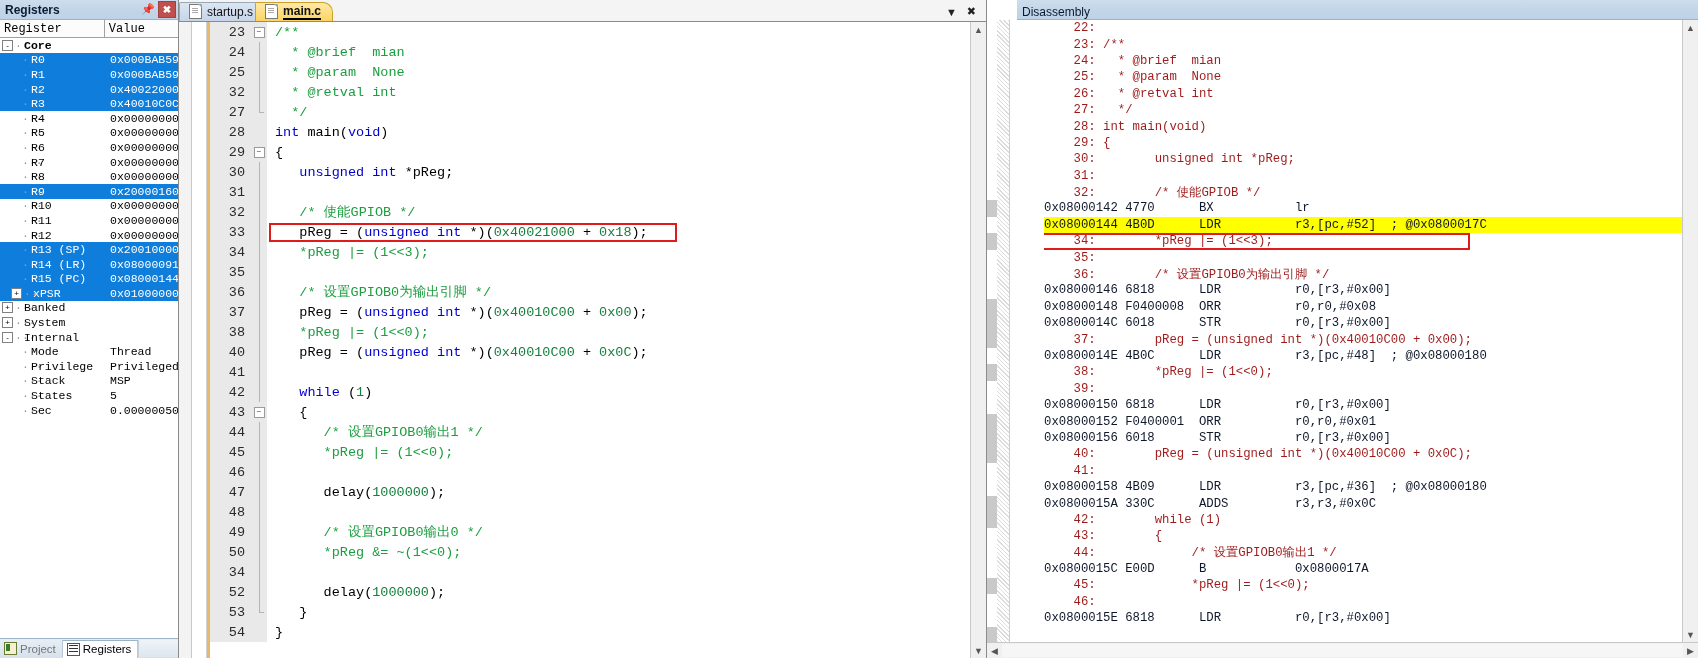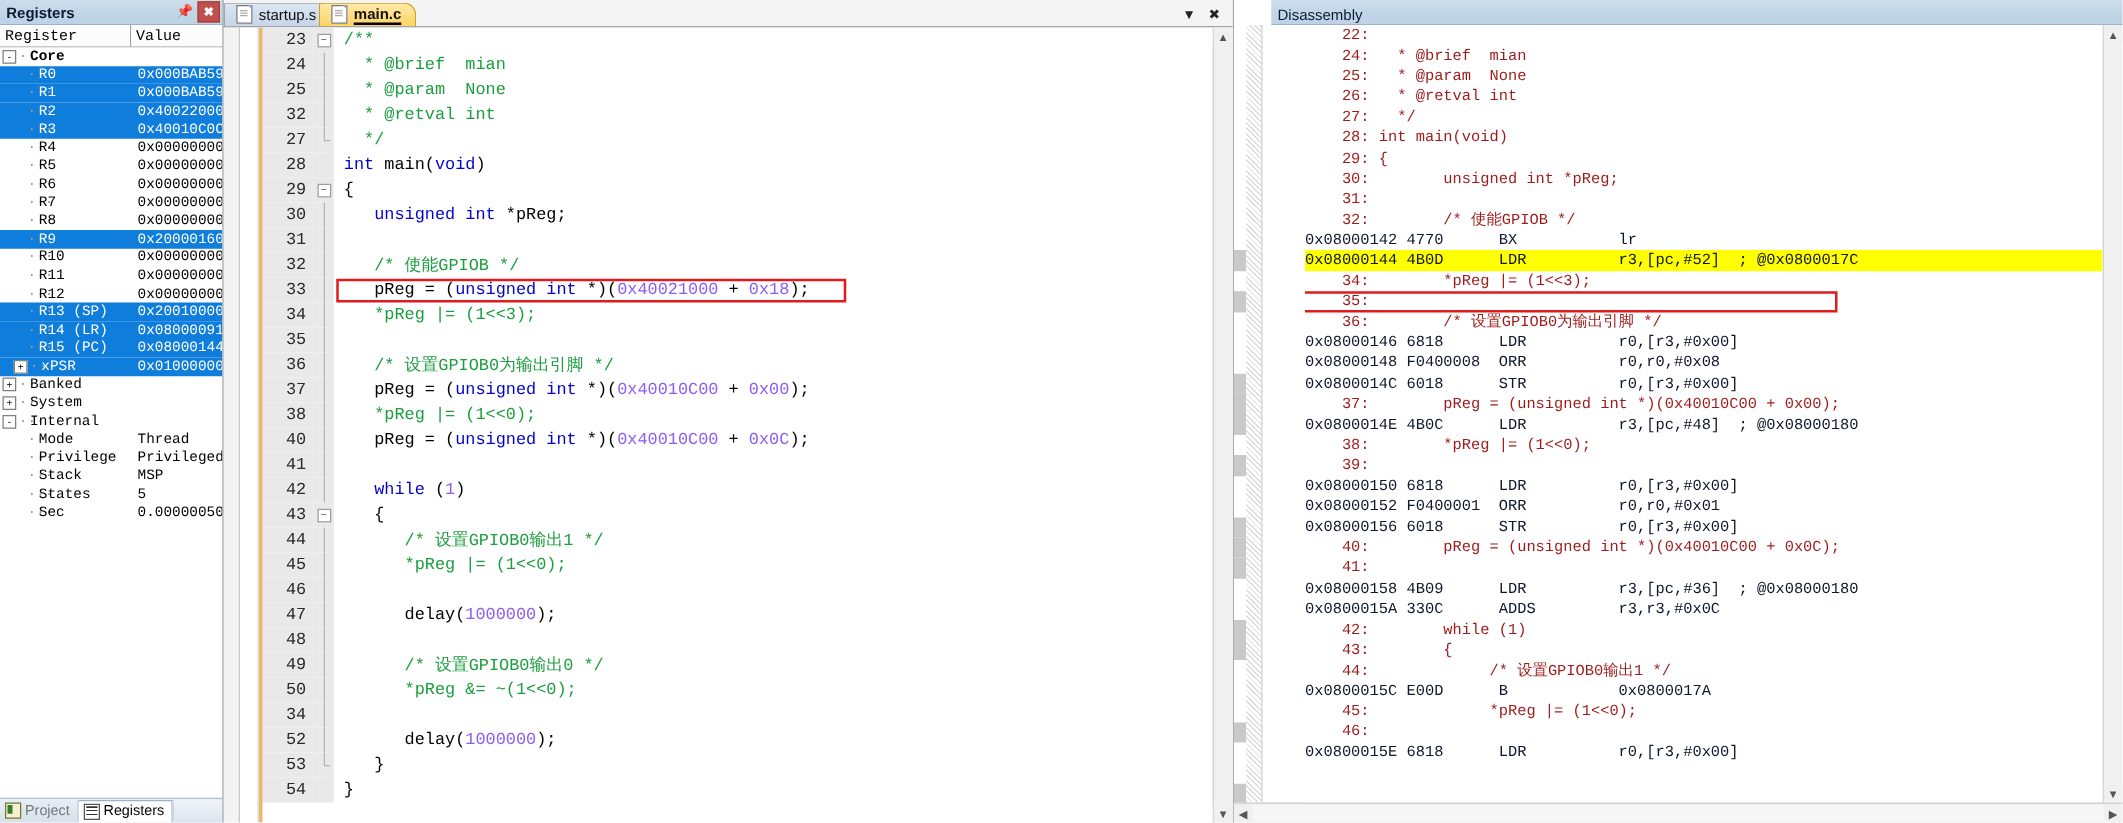--- a/index.html
+++ b/index.html
@@ -109,21 +109,21 @@
   .foldcol{width:16px;min-width:16px;height:20px;display:flex;align-items:center;justify-content:center;
     background:#e9e9e9;position:relative;}
   .fold-box{width:9px;height:9px;border:1px solid #9a9a9a;background:#fff;color:#444;font-size:8px;
     line-height:7px;text-align:center;font-family:"Liberation Sans",sans-serif;}
   .fold-line{position:absolute;left:50%;top:0;bottom:0;width:1px;background:#b5b5b5;}
   .fold-end{position:absolute;left:50%;top:0;height:50%;width:1px;background:#b5b5b5;}
   .fold-end:after{content:"";position:absolute;left:0;top:100%;width:5px;height:1px;background:#b5b5b5;}
   .codetext{padding-left:8px;color:#000;}
   .k{color:#0000d0;}          
   .cm{color:#1b9e3f;}         
-  .num{color:#8b5cf6;}        
+  .num{color:#15803d;}        
   .op{color:#000;}
   .hl-box{
     position:absolute;border:2px solid #e01b1b;box-sizing:border-box;pointer-events:none;
   }
   .ed-vscroll{
     width:15px;background:#f0f0f0;border-left:1px solid #c8c8c8;display:flex;flex-direction:column;
     align-items:center;justify-content:space-between;
   }
   .sb-btn{width:15px;height:15px;display:flex;align-items:center;justify-content:center;font-size:9px;color:#555;background:#f0f0f0;}
   .hs-btn{width:15px;height:15px;display:flex;align-items:center;justify-content:center;font-size:9px;color:#555;}
@@ -470,20 +470,22 @@
           <div class="dis-exec" style="top:475.59999999999997px"></div>
           <div class="dis-exec" style="top:491.99999999999994px"></div>
           <div class="dis-exec" style="top:557.5999999999999px"></div>
           <div class="dis-exec" style="top:606.8px"></div>
         </div>
       <div class="dis-hatch"></div>
       <div class="dis-code" id="disCode" style="position: relative; padding-left: 0px; margin-left: 34px;">
           <div class="disline ">
       <span class="src">    22:</span></div>
           <div class="disline ">
+      <span class="src">    23: /**</span></div>
+          <div class="disline ">
       <span class="src">    24:   * @brief  mian</span></div>
           <div class="disline ">
       <span class="src">    25:   * @param  None</span></div>
           <div class="disline ">
       <span class="src">    26:   * @retval int</span></div>
           <div class="disline ">
       <span class="src">    27:   */</span></div>
           <div class="disline ">
       <span class="src">    28: int main(void)</span></div>
           <div class="disline ">

